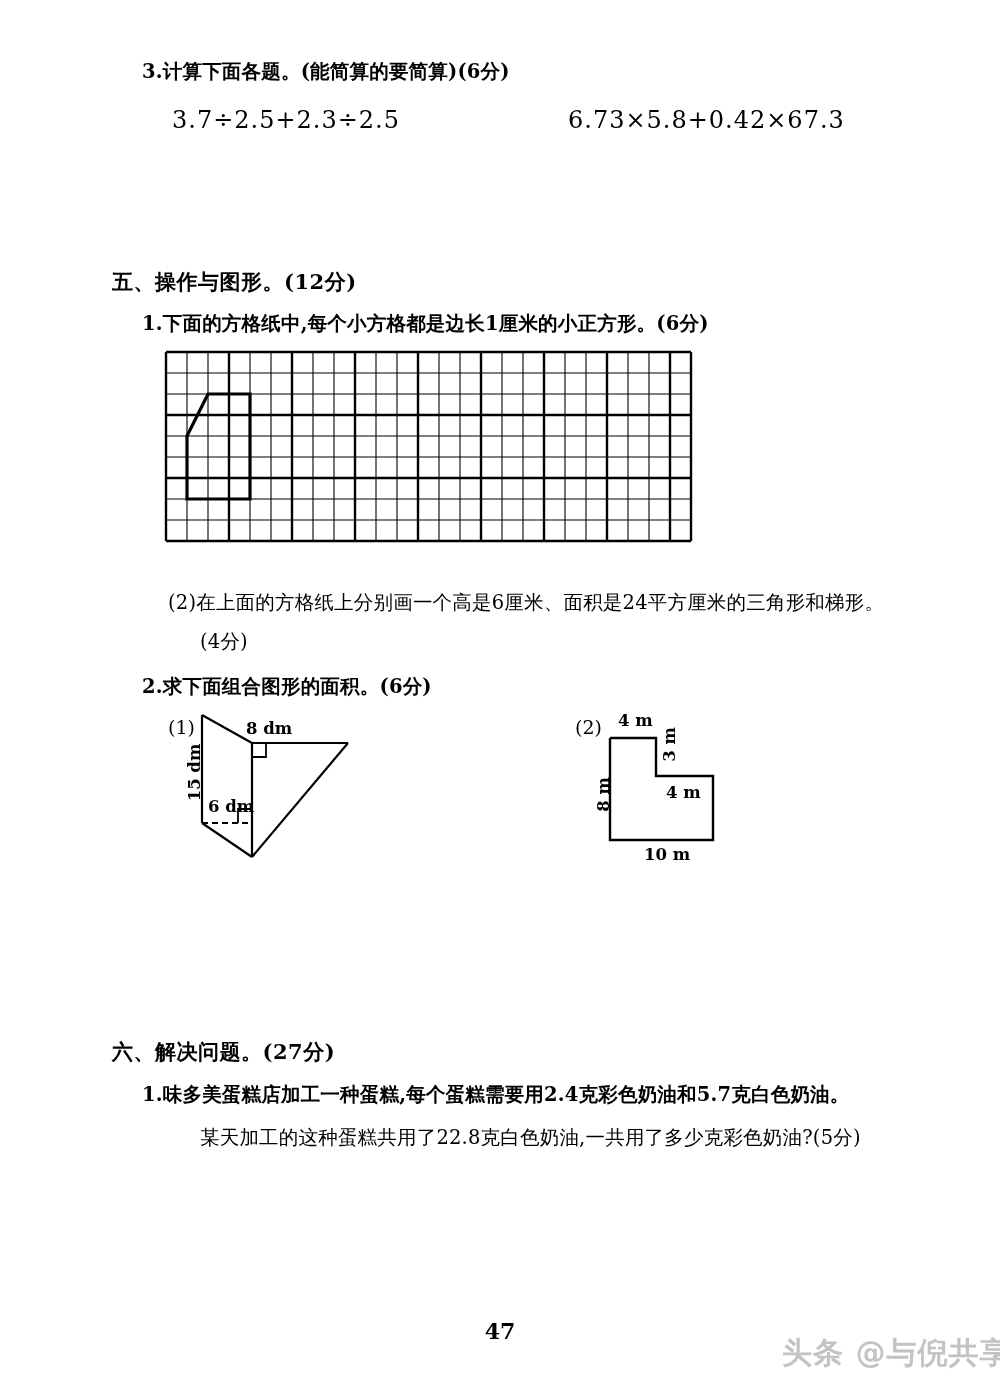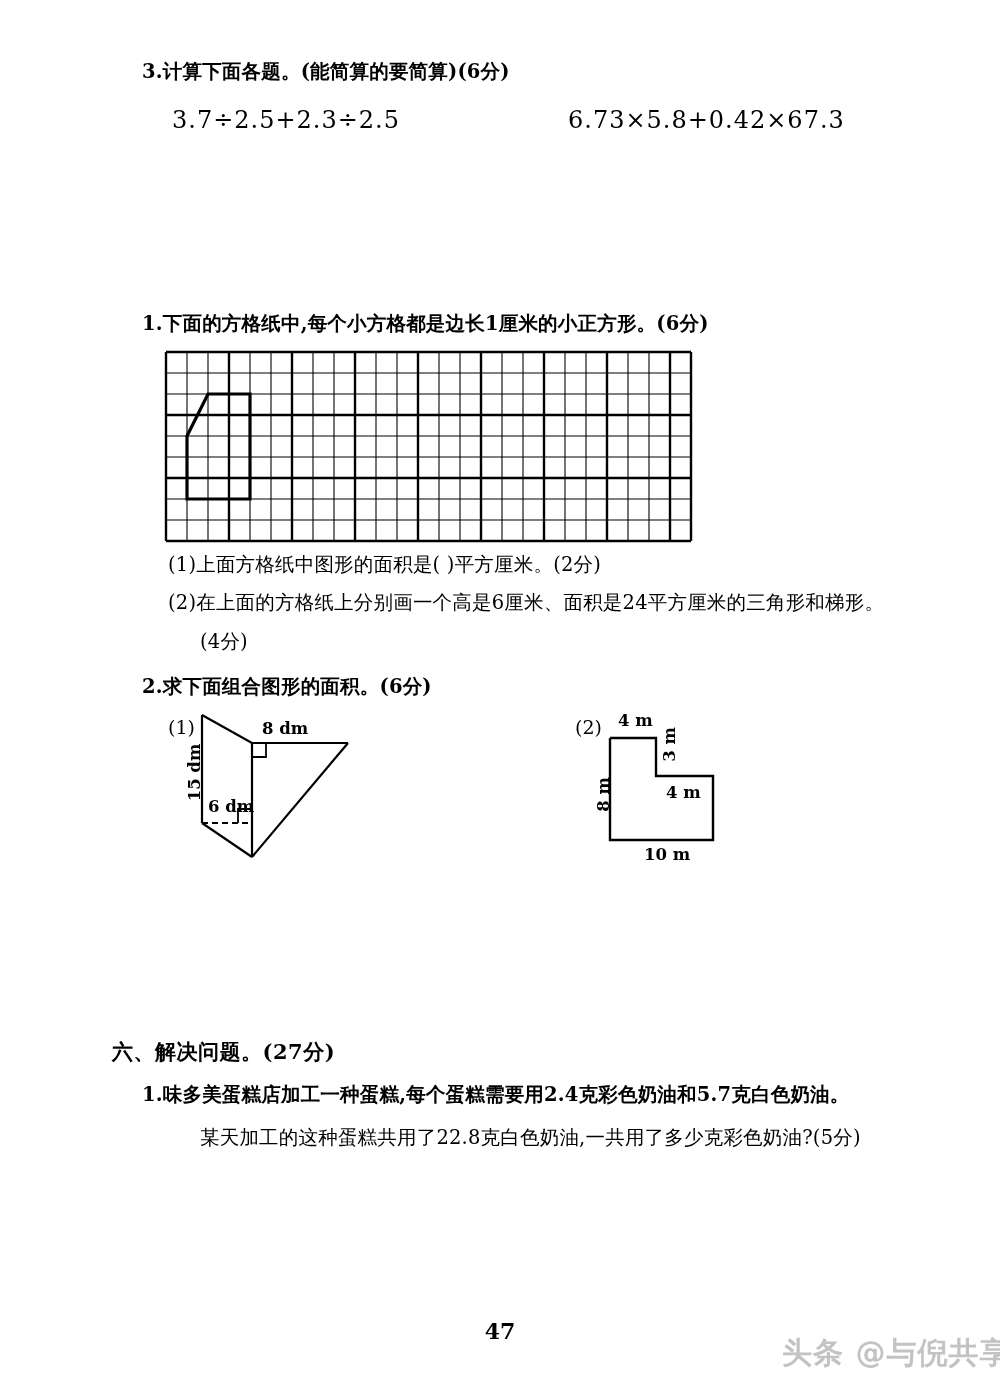--- a/index.html
+++ b/index.html
@@ -124,20 +124,21 @@
 <body>
 
 <div class="page">
 
   <div class="abs q-num body-text" id="p3-head">3.计算下面各题。(能简算的要简算)(6分)</div>
 
   <div class="abs expr" id="p3-expr-a">3.7÷2.5+2.3÷2.5</div>
 
   <div class="abs expr" id="p3-expr-b">6.73×5.8+0.42×67.3</div>
 
+  <div class="abs sec-head" id="sec5-head">五、操作与图形。(12分)</div>
 
   <div class="abs q-num body-text" id="sec5-q1">1.下面的方格纸中,每个小方格都是边长1厘米的小正方形。(6分)</div>
 
   <div id="grid-wrap">
     <svg id="grid-svg" width="531" height="195" viewBox="0 0 531 195">
       <g id="grid-lines">
           <line x1="3" y1="3" x2="3" y2="192" stroke="#000" stroke-width="2.4"></line>
           <line x1="24" y1="3" x2="24" y2="192" stroke="#000" stroke-width="1.1"></line>
           <line x1="45" y1="3" x2="45" y2="192" stroke="#000" stroke-width="1.1"></line>
           <line x1="66" y1="3" x2="66" y2="192" stroke="#000" stroke-width="2.4"></line>
@@ -171,21 +172,20 @@
           <line x1="3" y1="108" x2="528" y2="108" stroke="#000" stroke-width="1.1"></line>
           <line x1="3" y1="129" x2="528" y2="129" stroke="#000" stroke-width="2.4"></line>
           <line x1="3" y1="150" x2="528" y2="150" stroke="#000" stroke-width="1.1"></line>
           <line x1="3" y1="171" x2="528" y2="171" stroke="#000" stroke-width="1.1"></line>
           <line x1="3" y1="192" x2="528" y2="192" stroke="#000" stroke-width="2.4"></line>
         </g>
       <polygon id="grid-shape" fill="none" stroke="#000" stroke-width="3.2" stroke-linejoin="miter" points="24,87 45,45 87,45 87,150 24,150"></polygon>
     </svg>
   </div>
 
-  <div class="abs body-text" id="q1-sub1">(1)上面方格纸中图形的面积是(            )平方厘米。(2分)</div>
 
   <div class="abs body-text" id="q1-sub2">(2)在上面的方格纸上分别画一个高是6厘米、面积是24平方厘米的三角形和梯形。</div>
 
   <div class="abs body-text" id="q1-sub2b">(4分)</div>
 
   <div class="abs q-num body-text" id="p2-head">2.求下面组合图形的面积。(6分)</div>
 
   <div class="abs" id="fig1-label">(1)</div>
 
   <div class="abs" id="fig2-label">(2)</div>
@@ -204,21 +204,21 @@
       <line x1="178" y1="38" x2="82" y2="152" stroke="#000" stroke-width="2.2"></line>
 
       <line x1="32" y1="118" x2="82" y2="152" stroke="#000" stroke-width="2.2"></line>
 
       <line x1="32" y1="118" x2="82" y2="118" stroke="#000" stroke-width="1.8" stroke-dasharray="6,4"></line>
 
       <polyline points="82,52 96,52 96,38" fill="none" stroke="#000" stroke-width="1.8"></polyline>
 
       <polyline points="68,118 68,104 82,104" fill="none" stroke="#000" stroke-width="1.8"></polyline>
     </svg>
-    <div class="abs fig-label" style="left:92px; top:14px;">8 dm</div>
+    <div class="abs fig-label" style="left:76px; top:14px;">8 dm</div>
     <div class="abs fig-label-rot" style="left:-4px; top:58px;">15 dm</div>
     <div class="abs fig-label" style="left:38px; top:92px;">6 dm</div>
   </div>
 
   <div id="fig2-wrap">
     <svg width="280" height="175" viewBox="0 0 280 175">
       <polyline points="10,33 56,33 56,71 113,71 113,135 10,135 10,33" fill="none" stroke="#000" stroke-width="2.4" stroke-linejoin="miter"></polyline>
     </svg>
     <div class="abs fig-label" style="left:18px; top:6px;">4 m</div>
     <div class="abs fig-label-rot" style="left:52px; top:30px;">3 m</div>

